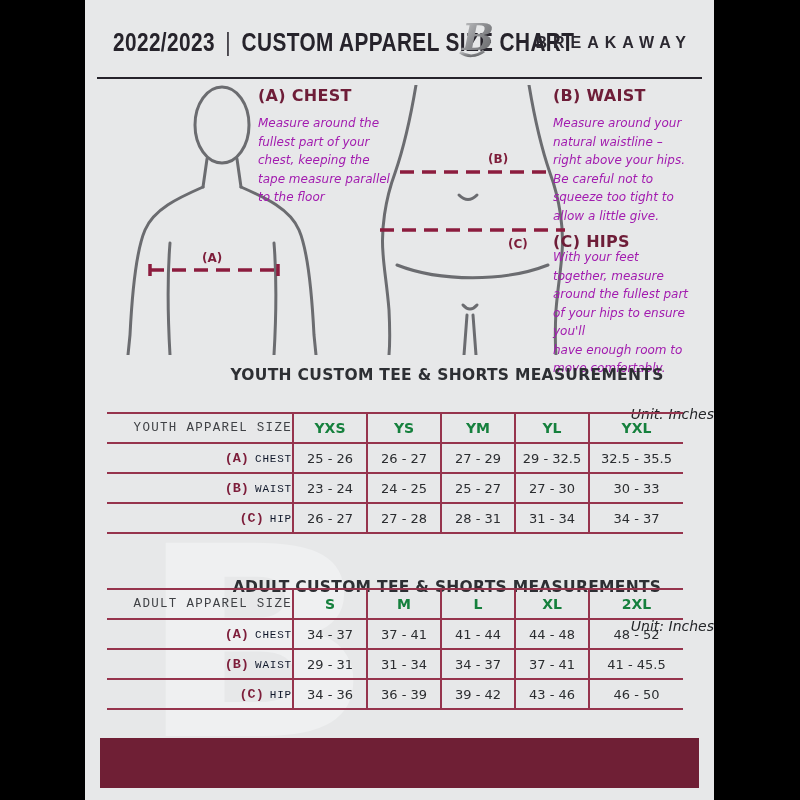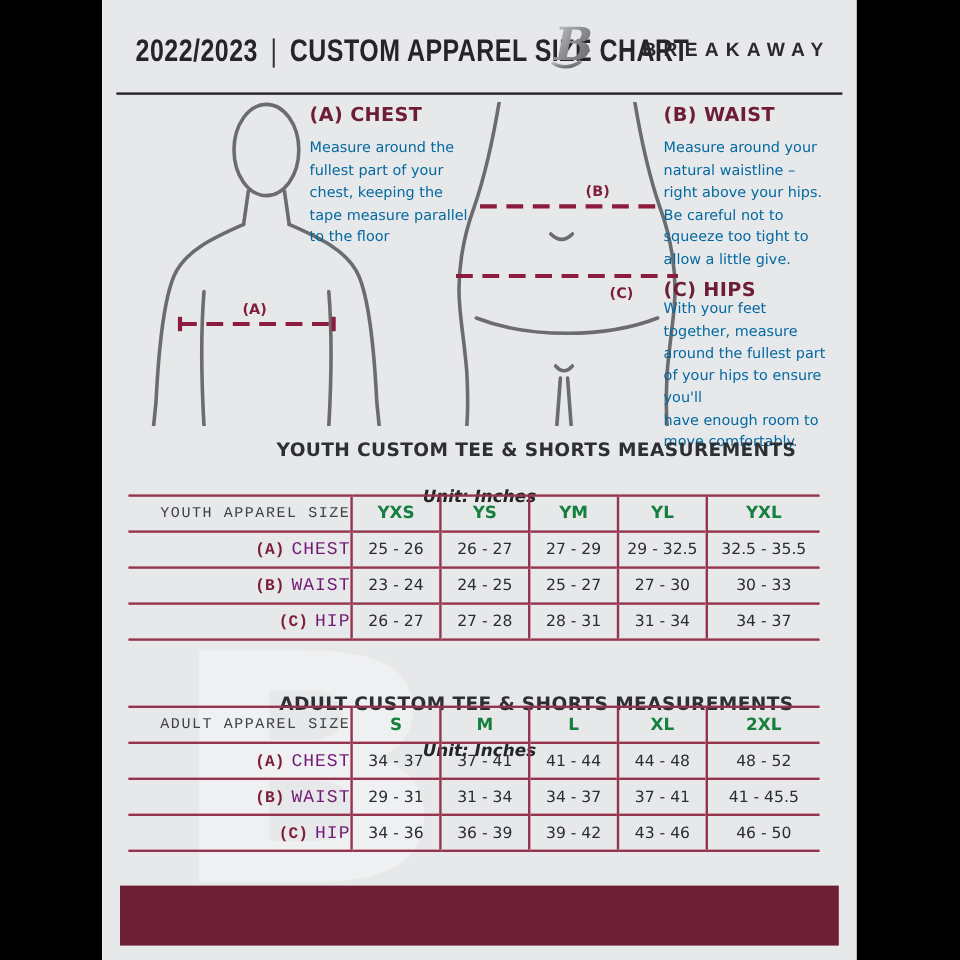--- a/index.html
+++ b/index.html
@@ -24,47 +24,47 @@
   .logo-text{font-family:"Liberation Sans",sans-serif;font-weight:bold;font-size:16px;
     letter-spacing:6px;color:#2b2830;margin-top:8px;margin-left:32px;}
   .hdr-rule{position:absolute;left:12px;top:77px;width:605px;height:2px;background:#26232b;}
 
   
   .guide-head{
     position:absolute;font-weight:bold;font-size:16px;color:#6e1d38;letter-spacing:.3px;
     font-family:"DejaVu Sans",sans-serif;
   }
   .guide-body{
-    position:absolute;font-size:12px;line-height:18.5px;
-    color:#0369a1;white-space:pre-line;
+    position:absolute;font-style:italic;font-size:12px;line-height:18.5px;
+    color:#a21caf;white-space:pre-line;
   }
   .fig{position:absolute;}
 
   
   .sec-title{position:absolute;left:0;width:724px;text-align:center;
     font-weight:bold;font-size:15.5px;color:#2d2f33;letter-spacing:.3px;}
-  .sec-unit{position:absolute;left:0;width:629px;text-align:center;
-    font-style:italic;font-size:14px;color:#232528;font-weight:bold;}
+  .sec-unit{position:absolute;left:0;width:629px;text-align:right;
+    font-style:italic;font-size:14px;color:#232528;}
 
   
   table.size-table{
     position:absolute;left:22px;width:576px;border-collapse:collapse;table-layout:fixed;
     background:transparent;
   }
   .size-table td{
     height:28px;border-top:2px solid #96344d;text-align:center;
     font-size:13px;color:#2b2d30;padding:0;background:transparent;
   }
   .size-table td + td{border-left:2px solid #96344d;}
   .size-table tr:last-child td{border-bottom:2px solid #96344d;}
   .size-table td.lbl{text-align:right;padding-left:14px;font-family:Liberation Mono, monospace;}
   .size-table td.colhead{font-weight:bold;font-size:14px;color:#15803d;}
   .size-table td.tblhead{font-size:12.5px;color:#3f4145;letter-spacing:1.3px;font-weight:400;}
   .row-prefix{font-weight:bold;color:#7d1d3a;font-size:13.5px;}
-  .row-label{color:#701a75;font-size:15px;letter-spacing:.8px;margin-left:6px;}
+  .row-label{color:#0f172a;font-size:11px;letter-spacing:.8px;margin-left:6px;}
 
   .watermark{
     position:absolute;left:52px;top:512px;font-size:265px;line-height:1;
     font-weight:bold;color:#eff0f1;transform:scaleX(1.18);transform-origin:left top;
     z-index:0;user-select:none;
   }
   .footer-bar{position:absolute;left:15px;top:738px;width:599px;height:50px;background:#6f1f35;}
   .z{position:relative;z-index:2;}
 </style>
 </head>

